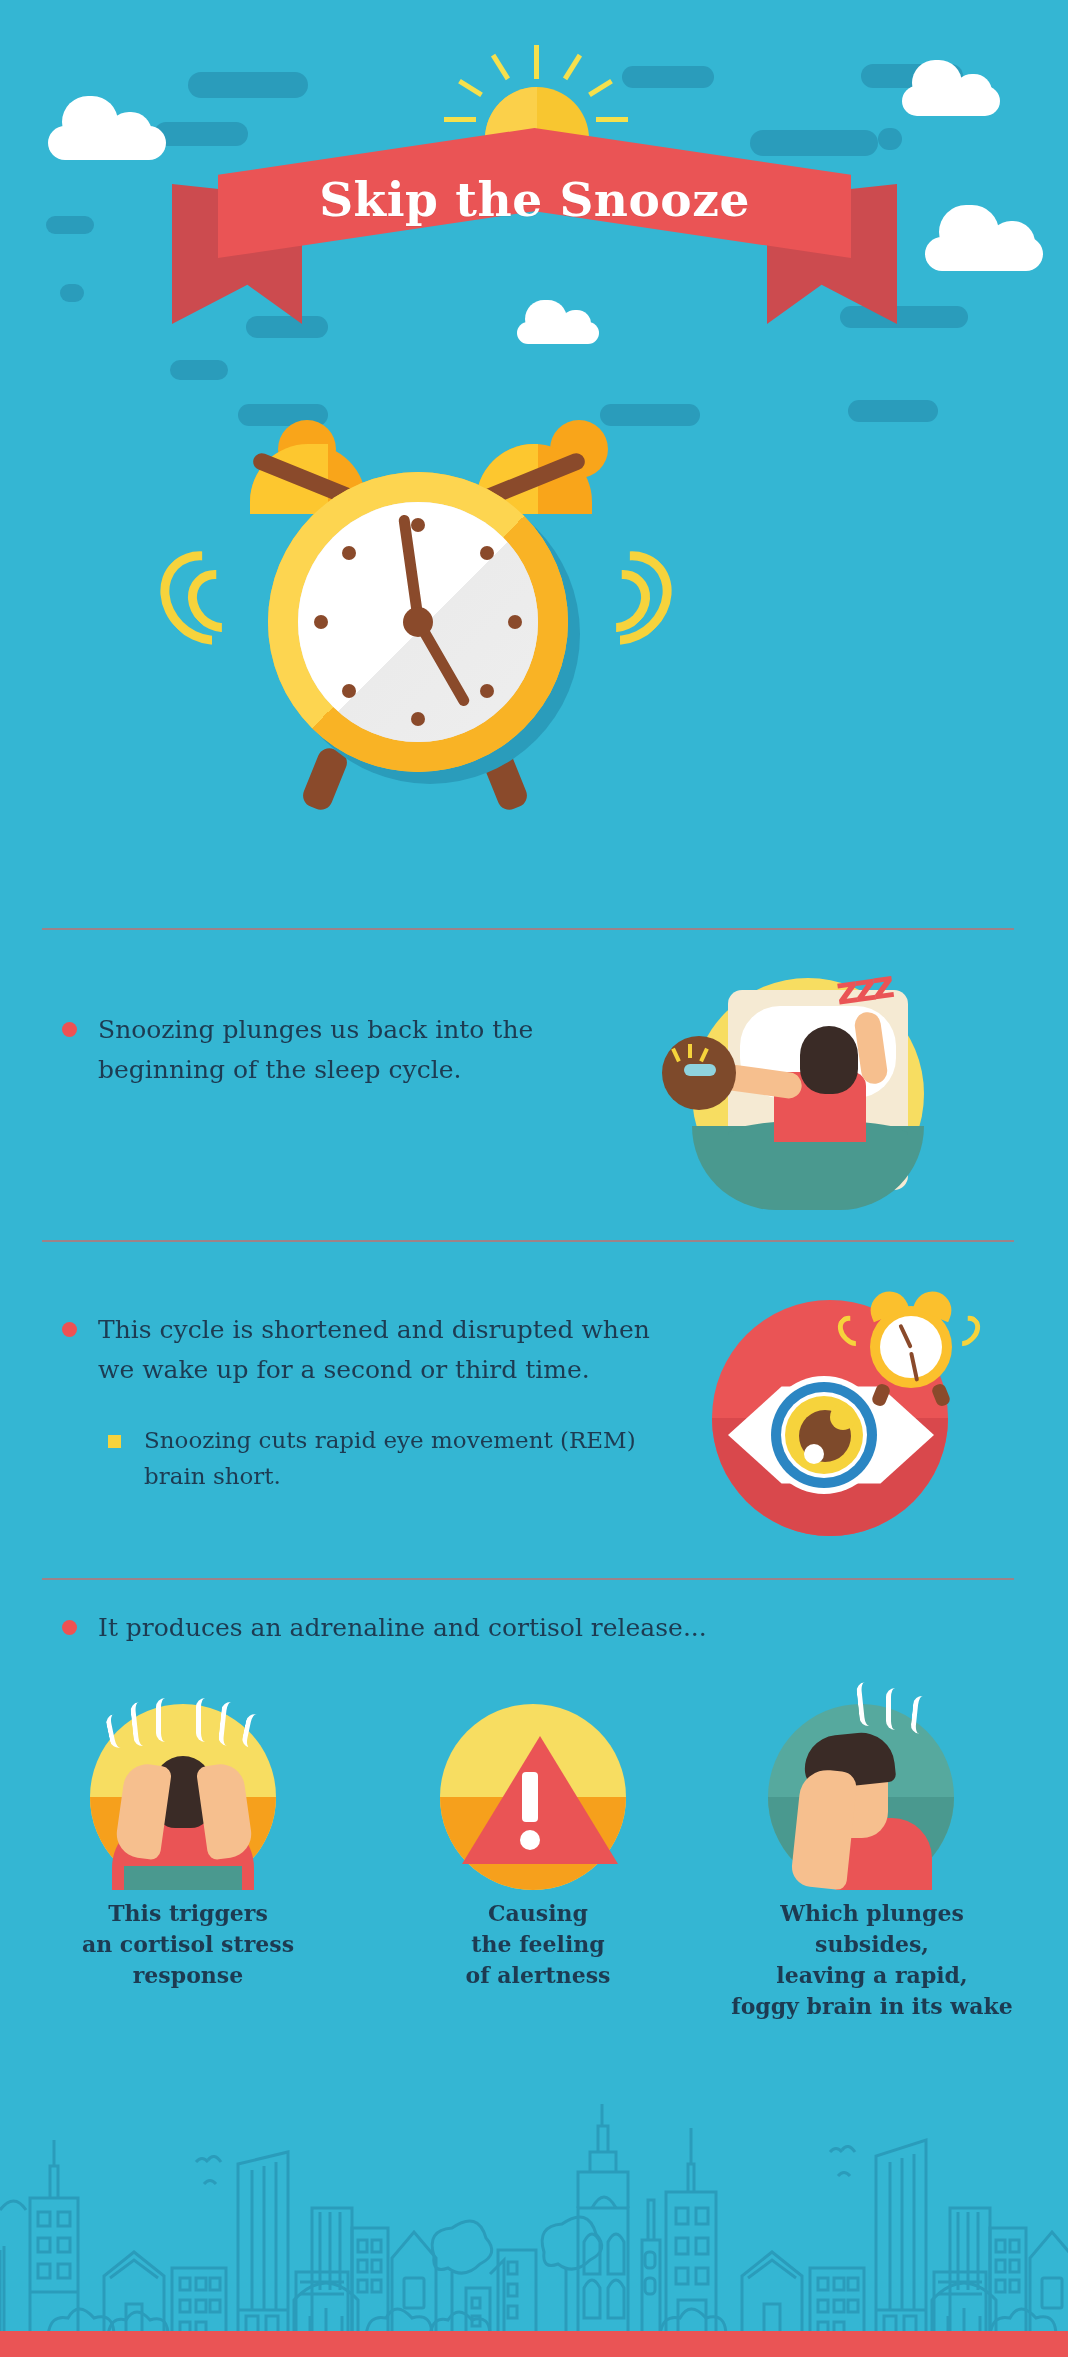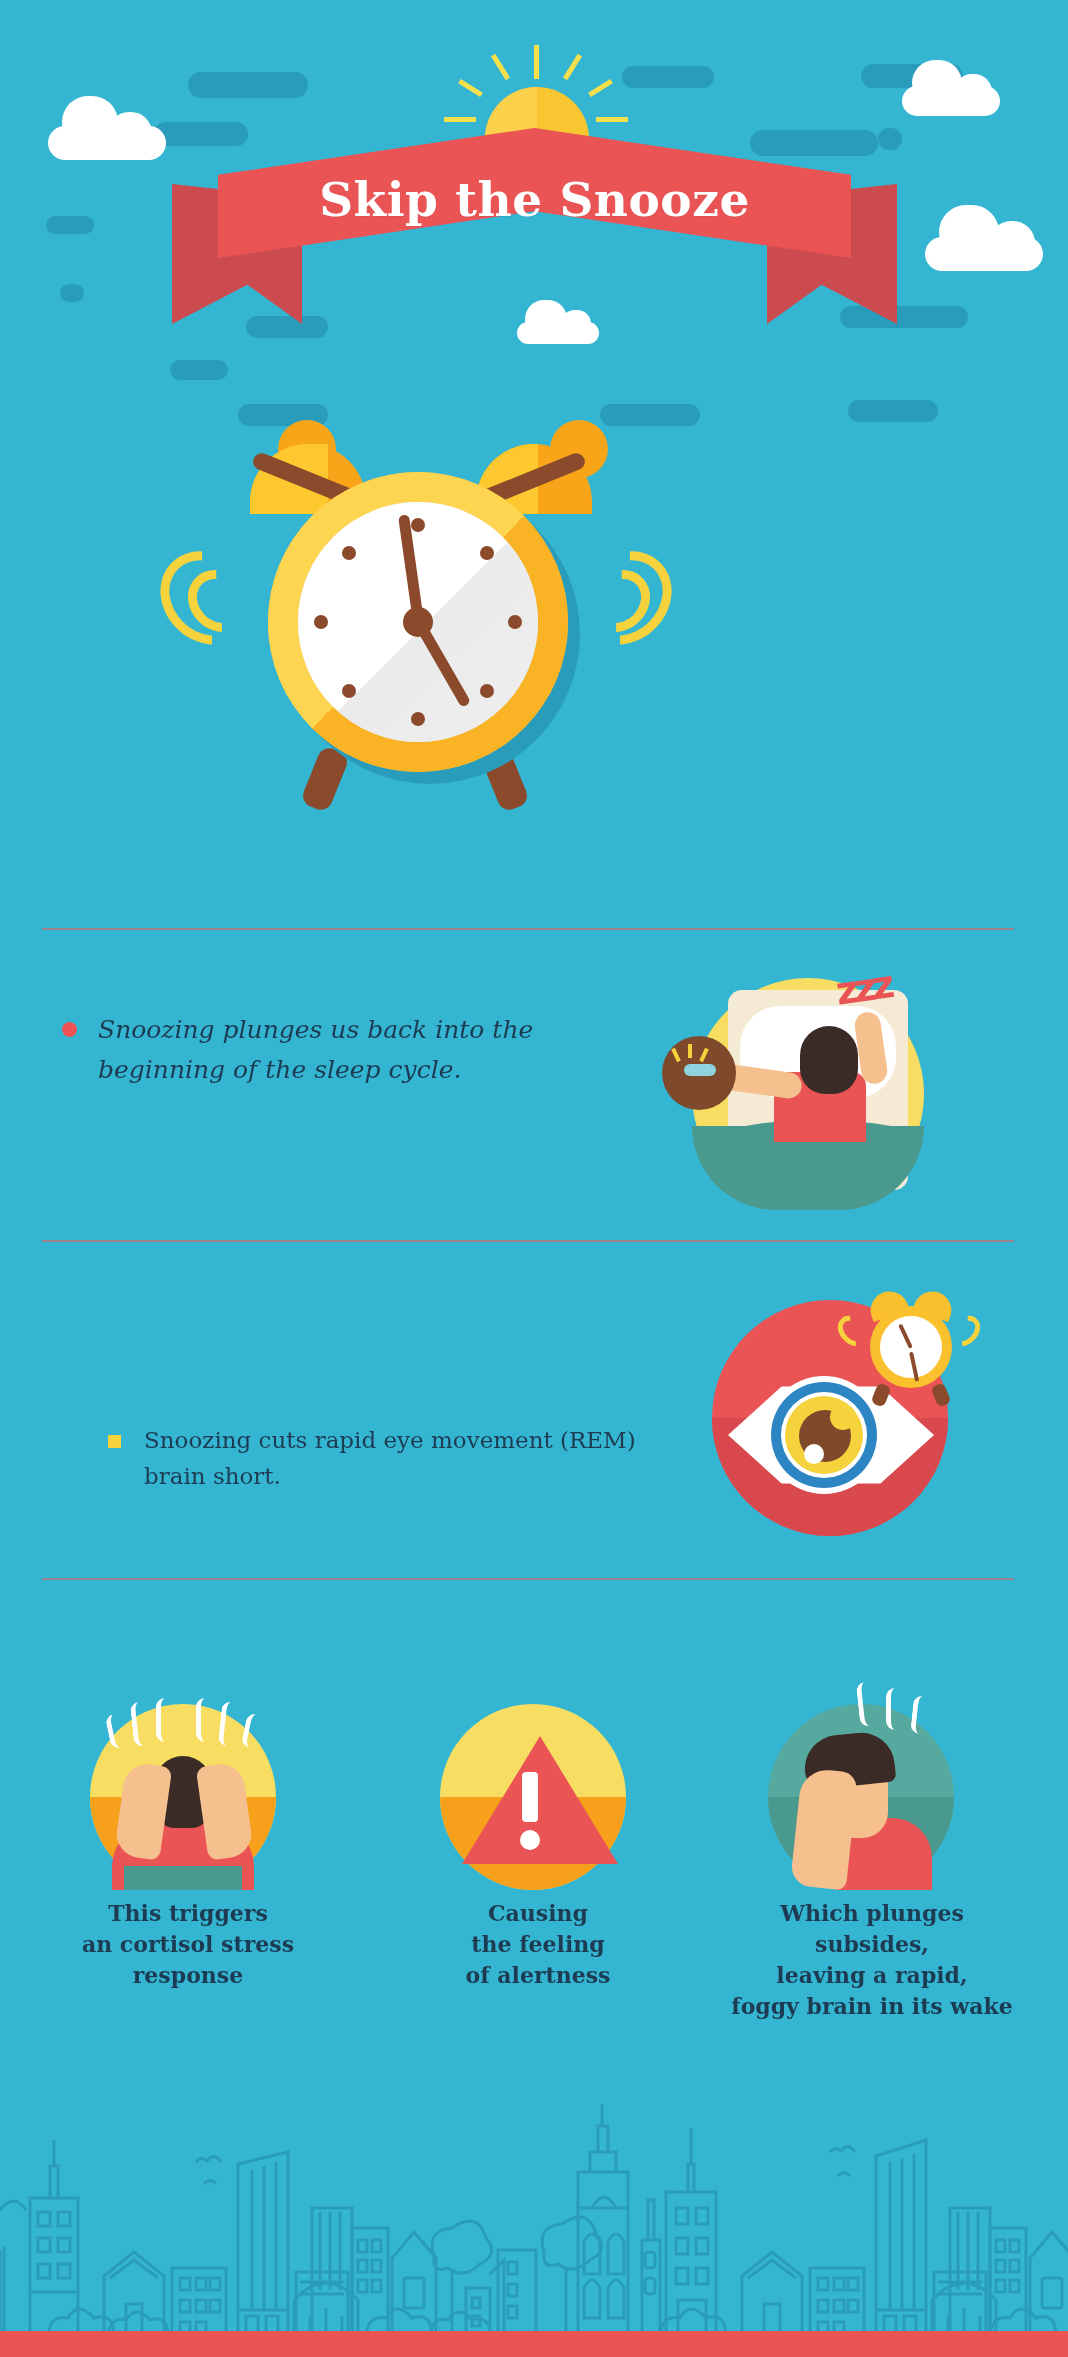--- a/index.html
+++ b/index.html
@@ -243,21 +243,21 @@
     </div>
 
     <div class="ring-arc" style="left:-70px;top:130px;width:86px;height:100px;border-color:#f6d33c transparent transparent #f6d33c;transform:rotate(-45deg);"></div>
     <div class="ring-arc" style="left:-44px;top:150px;width:58px;height:66px;border-color:#f6d33c transparent transparent #f6d33c;transform:rotate(-45deg);"></div>
     <div class="ring-arc" style="left:348px;top:130px;width:86px;height:100px;border-color:#f6d33c #f6d33c transparent transparent;transform:rotate(45deg);"></div>
     <div class="ring-arc" style="left:356px;top:150px;width:58px;height:66px;border-color:#f6d33c #f6d33c transparent transparent;transform:rotate(45deg);"></div>
   </div>
 
   <div class="divider" style="left:42px;top:928px;width:972px;"></div>
 
-  <div class="bullet-row" style="left:62px;top:1010px;width:500px;font-style:italic;">
+  <div class="bullet-row" style="left:62px;top:1010px;width:500px;">
     <div class="dot"></div>
     <div class="btext">Snoozing plunges us back into the beginning of the sleep cycle.</div>
   </div>
 
   <div class="illus" style="left:640px;top:960px;width:310px;height:250px;">
     <div class="circ" style="left:52px;top:18px;width:232px;height:232px;background:#f7dd61;"></div>
 
     <div style="position:absolute;left:88px;top:30px;width:180px;height:200px;background:#f5ead3;border-radius:14px;"></div>
     <div style="position:absolute;left:100px;top:46px;width:156px;height:92px;background:#ffffff;border-radius:40px;"></div>
     <div style="position:absolute;left:52px;top:166px;width:232px;height:84px;background:#4a998f;border-radius:0 0 116px 116px;"></div>
@@ -274,20 +274,24 @@
     <div style="position:absolute;left:44px;top:104px;width:32px;height:12px;background:#8fd3de;border-radius:6px;"></div>
     <div style="position:absolute;left:34px;top:88px;width:4px;height:14px;background:#f6d33c;transform:rotate(-25deg);"></div>
     <div style="position:absolute;left:48px;top:84px;width:4px;height:14px;background:#f6d33c;"></div>
     <div style="position:absolute;left:62px;top:88px;width:4px;height:14px;background:#f6d33c;transform:rotate(25deg);"></div>
 
     <div style="position:absolute;left:196px;top:6px;font-family:'DejaVu Sans',sans-serif;font-weight:bold;font-size:38px;color:#ea5455;letter-spacing:-4px;transform:rotate(-8deg);">zzz</div>
   </div>
 
   <div class="divider" style="left:42px;top:1240px;width:972px;"></div>
 
+  <div class="bullet-row" style="left:62px;top:1310px;width:620px;">
+    <div class="dot"></div>
+    <div class="btext">This cycle is shortened and disrupted when we wake up for a second or third time.</div>
+  </div>
   <div class="bullet-row" style="left:108px;top:1422px;width:560px;">
     <div class="sq"></div>
     <div class="btext sub">Snoozing cuts rapid eye movement (REM) brain short.</div>
   </div>
 
   <div class="illus" style="left:680px;top:1278px;width:300px;height:280px;">
     <div class="circ" style="left:32px;top:22px;width:236px;height:236px;background:#ea5455;">
       <div class="half-dark" style="background:#d9484c;"></div>
     </div>
 
@@ -310,20 +314,24 @@
     <div style="position:absolute;left:188px;top:14px;width:38px;height:24px;border-radius:20px 20px 0 0;background:#fbc02d;transform:rotate(-22deg);"></div>
     <div style="position:absolute;left:236px;top:14px;width:38px;height:24px;border-radius:20px 20px 0 0;background:#fbc02d;transform:rotate(22deg);"></div>
     <div style="position:absolute;left:194px;top:106px;width:14px;height:22px;background:#8a4a2b;border-radius:6px;transform:rotate(22deg);"></div>
     <div style="position:absolute;left:254px;top:106px;width:14px;height:22px;background:#8a4a2b;border-radius:6px;transform:rotate(-22deg);"></div>
     <div style="position:absolute;left:160px;top:36px;width:26px;height:34px;border:5px solid #f6d33c;border-color:#f6d33c transparent transparent #f6d33c;border-radius:50%;transform:rotate(-45deg);"></div>
     <div style="position:absolute;left:272px;top:36px;width:26px;height:34px;border:5px solid #f6d33c;border-color:#f6d33c #f6d33c transparent transparent;border-radius:50%;transform:rotate(45deg);"></div>
   </div>
 
   <div class="divider" style="left:42px;top:1578px;width:972px;"></div>
 
+  <div class="bullet-row" style="left:62px;top:1608px;width:800px;">
+    <div class="dot"></div>
+    <div class="btext">It produces an adrenaline and cortisol release...</div>
+  </div>
 
   <div class="illus" style="left:78px;top:1690px;width:220px;height:200px;">
     <div class="circ" style="left:12px;top:14px;width:186px;height:186px;background:#f7dd61;">
       <div class="half-dark" style="background:#f6a01c;"></div>
     </div>
 
     <div style="position:absolute;left:34px;top:128px;width:142px;height:72px;background:#ea5455;border-radius:50px 50px 0 0;"></div>
     <div style="position:absolute;left:46px;top:176px;width:118px;height:24px;background:#4a998f;"></div>
 
     <div style="position:absolute;left:76px;top:66px;width:58px;height:72px;background:#3a2b26;border-radius:30px 30px 22px 22px;"></div>

